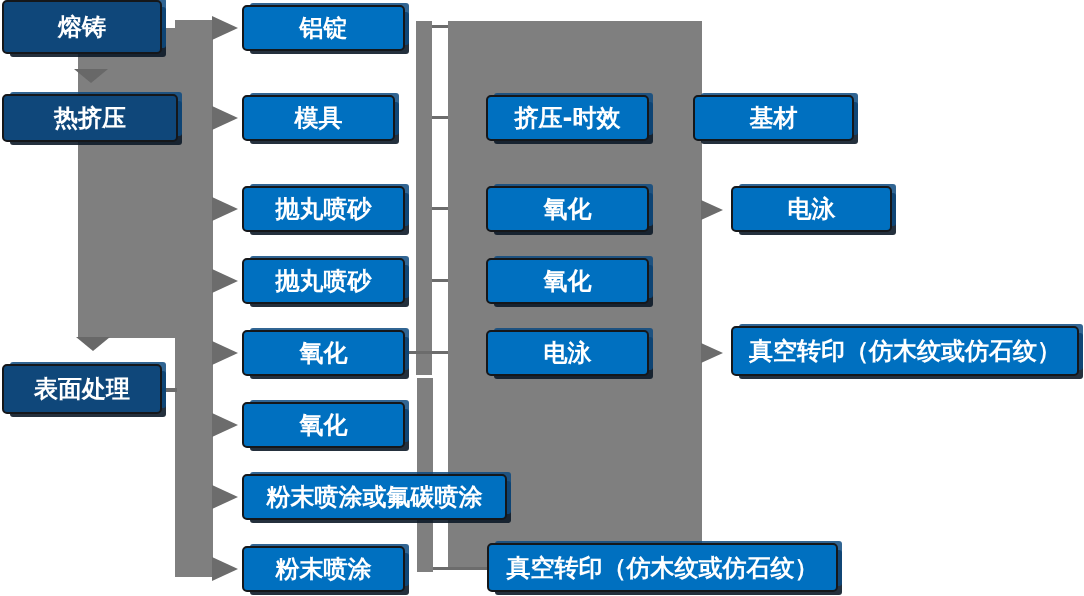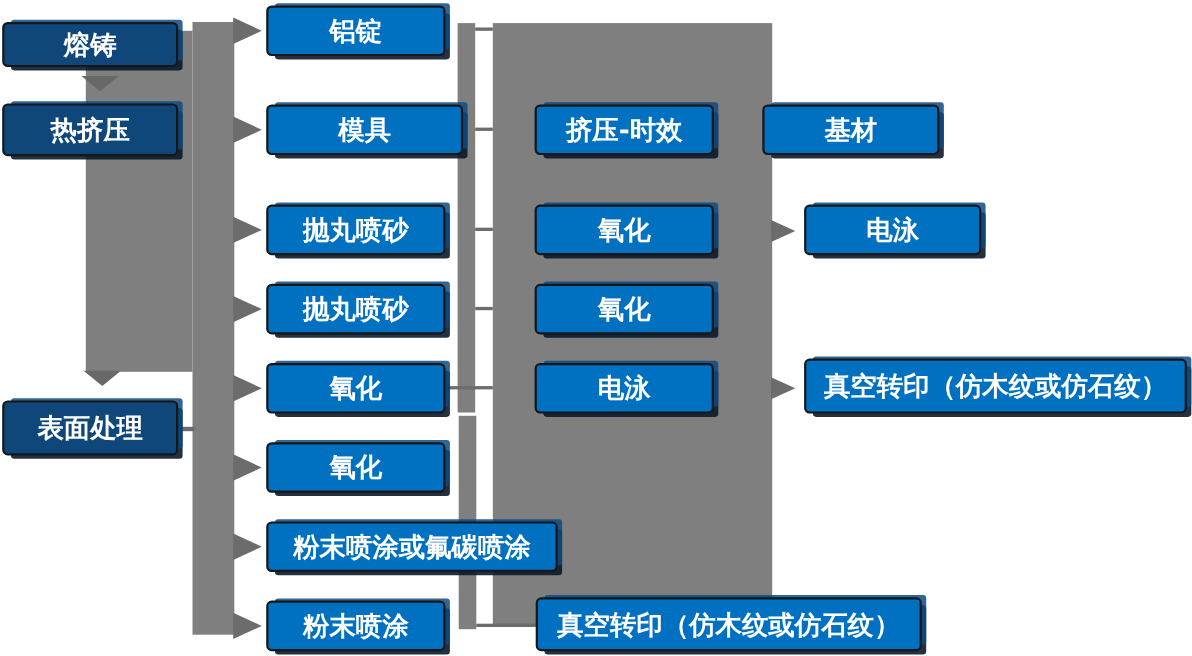--- a/index.html
+++ b/index.html
@@ -42,25 +42,25 @@
   .ad1{left:74px;top:69px;} .ad2{left:76px;top:337px;}
 
   
   .node{position:absolute;z-index:3;display:flex;align-items:center;justify-content:center;
         box-sizing:border-box;color:var(--btext,#fff);font-weight:bold;font-size:24px;
         white-space:nowrap;border:2px solid var(--bborder,#15171A);border-radius:5px;
         box-shadow:6px -4px 0 -2px rgba(13,74,128,0.85), 6px 5px 0 -2px rgba(12,26,40,0.9);}
   .blue{background:var(--blue,#0070C0);}
   .dark{background:var(--dark,#0F477A);}
 
-  .n1{left:2px;top:20px;width:160px;height:41px;}
-  .n2{left:2px;top:94px;width:160px;height:48px;}
+  .n1{left:2px;top:0;width:160px;height:54px;}
+  .n2{left:2px;top:94px;width:176px;height:48px;}
   .n3{left:2px;top:364px;width:160px;height:50px;}
   .n4{left:242px;top:5px;width:163px;height:46px;}
-  .n5{left:242px;top:95px;width:179px;height:46px;}
+  .n5{left:242px;top:95px;width:153px;height:46px;}
   .n6{left:242px;top:186px;width:163px;height:46px;}
   .n7{left:242px;top:258px;width:163px;height:46px;}
   .n8{left:242px;top:330px;width:163px;height:46px;}
   .n9{left:242px;top:402px;width:163px;height:46px;}
   .n10{left:242px;top:474px;width:265px;height:46px;font-family:Liberation Serif, serif;}
   .n11{left:242px;top:546px;width:163px;height:46px;}
   .n12{left:486px;top:5px;width:163px;height:46px;}
   .n13{left:486px;top:95px;width:163px;height:46px;}
   .n14{left:486px;top:186px;width:163px;height:46px;}
   .n15{left:486px;top:258px;width:163px;height:46px;}

